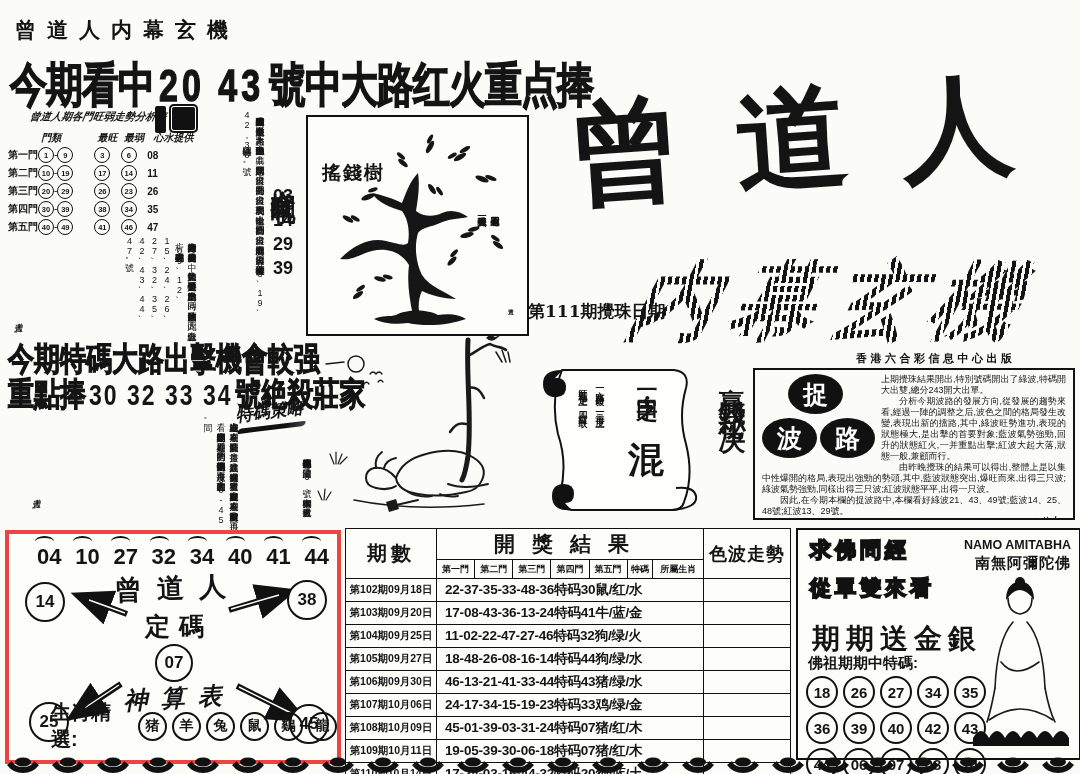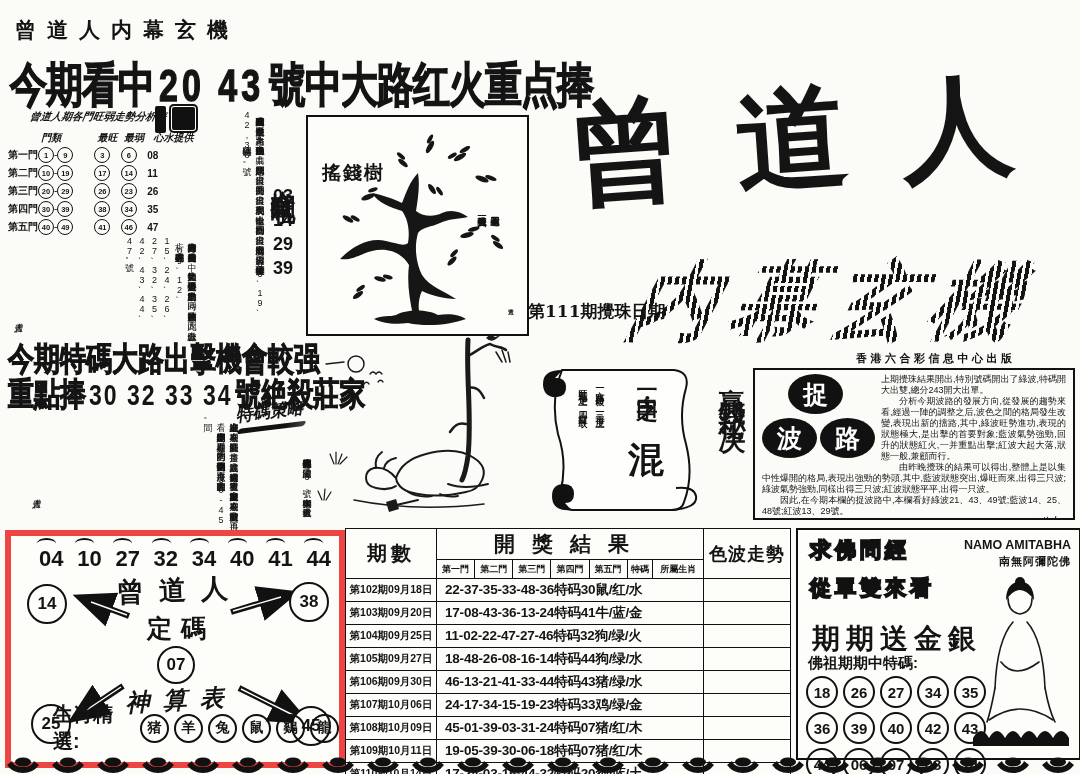--- a/index.html
+++ b/index.html
@@ -85,21 +85,21 @@
   .badge{position:absolute;background:#111;color:#fff;border-radius:50%;display:flex;align-items:center;
          justify-content:center;font-weight:900;font-size:25px;width:55px;height:40px;}
   #badge-0{left:26px;top:0;}
   #badge-1{left:0;top:44px;}
   #badge-2{left:58px;top:44px;}
   #wave-paras p{margin:0;text-indent:2em;}
   #wave-paras p:first-child{text-indent:0;}
   #wave-sig{float:right;font-size:11px;margin-right:6px;}
 
   
-  #grid-box{left:5px;top:530px;width:328px;height:226px;border:6px solid #ef4444;background:#fdfdfa;}
+  #grid-box{left:5px;top:530px;width:328px;height:226px;border:4px solid #ef4444;background:#fdfdfa;}
   #grid-top{left:28px;top:10px;right:8px;display:flex;justify-content:space-between;}
   .gt-item{position:relative;font-size:22px;font-weight:800;}
   .gt-arc{position:absolute;left:-2px;top:-8px;width:19px;height:9px;border-top:2px solid #111;
           border-radius:50% 50% 0 0;}
   .big-circle{position:absolute;border:2.5px solid #111;border-radius:50%;width:36px;height:36px;display:flex;
           align-items:center;justify-content:center;font-size:17px;font-weight:800;background:#fdfdfa;}
   #gc-tl{left:16px;top:48px;} #gc-tr{right:10px;top:46px;}
   #gc-bl{left:20px;top:168px;} #gc-br{right:8px;top:170px;}
   #grid-name{left:94px;top:36px;width:150px;text-align:center;font-size:27px;font-weight:700;letter-spacing:15px;
              transform:rotate(-2deg);white-space:nowrap;}
@@ -122,21 +122,21 @@
   .sub-th{font-size:9px;font-weight:700;padding:1px 0;height:16px;}
   .td-period{font-size:10.5px;font-weight:700;text-align:center;white-space:nowrap;height:20px;}
   .td-result{font-size:13.5px;font-weight:700;padding-left:8px;letter-spacing:-0.2px;white-space:nowrap;}
 
   
   #buddha-box{left:796px;top:528px;width:281px;height:228px;border:2px solid #111;background:#fdfdfa;}
   .outline-t{font-size:21px;font-weight:900;letter-spacing:4px;color:#fff;-webkit-text-stroke:1.8px #111;
              text-shadow:0 0 1px #111;white-space:nowrap;}
   #bd-t1{left:12px;top:6px;} #bd-t2{left:12px;top:44px;}
   #bd-namo-en{right:8px;top:8px;font-size:12.5px;font-weight:800;}
-  #bd-namo-cn{right:8px;top:24px;font-size:11px;font-weight:900;letter-spacing:1px;}
+  #bd-namo-cn{right:8px;top:24px;font-size:15px;font-weight:900;letter-spacing:1px;}
   #bd-sub{left:14px;top:90px;font-size:28px;font-weight:900;letter-spacing:6px;white-space:nowrap;}
   #bd-label{left:10px;top:124px;font-size:15px;font-weight:800;}
   #buddha-nums{left:8px;top:146px;position:absolute;}
   .bn-row{display:flex;gap:5px;margin-bottom:4px;}
   .bn{display:flex;align-items:center;justify-content:center;border:2px solid #111;border-radius:50%;
       width:28px;height:28px;font-size:15px;font-weight:800;}
   #buddha-art{right:2px;top:40px;}
 
   
   #ingot-strip{left:0;bottom:0;width:100%;height:22px;display:flex;justify-content:space-around;align-items:flex-end;}

